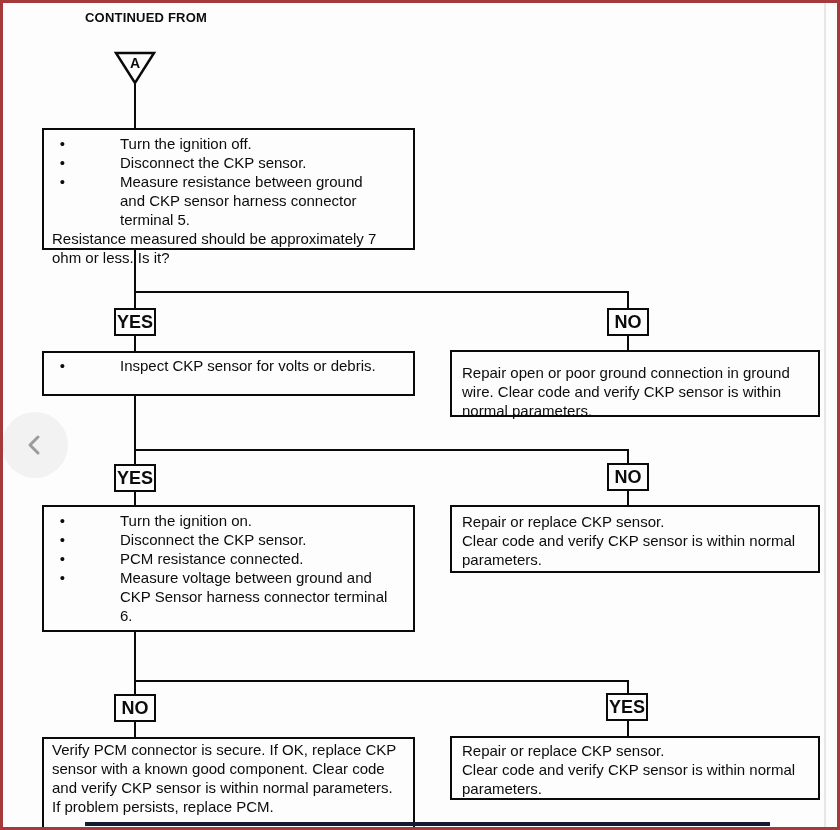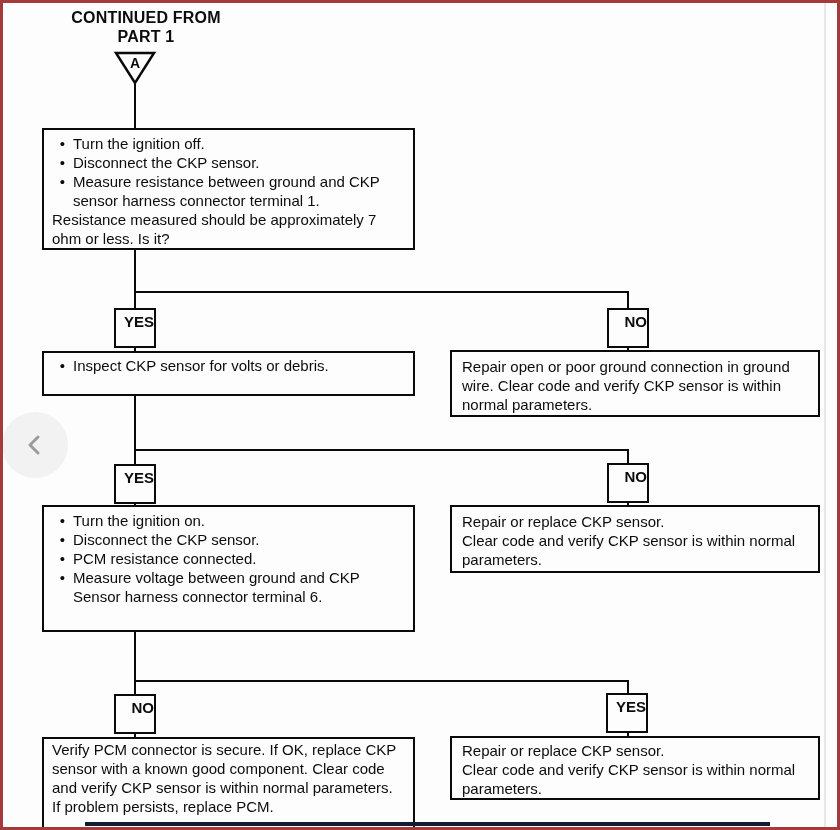--- a/index.html
+++ b/index.html
@@ -4,51 +4,50 @@
 <style>
   html,body{margin:0;padding:0;background:#fff;}
   .stage{
     position:relative;width:840px;height:830px;background:#fdfdfd;
     font-family:"Liberation Sans",sans-serif;color:#0c0c0c;overflow:hidden;
   }
   .frame{position:absolute;inset:0;border:3px solid #a53a3c;z-index:40;pointer-events:none;}
   .edge-shadow{position:absolute;top:0;bottom:0;left:824px;width:2px;background:#e7e7e7;}
   .hdr{
     position:absolute;left:60px;top:8px;width:172px;text-align:center;
-    font-weight:bold;font-size:16px;line-height:19px;letter-spacing:.2px;
+    font-weight:bold;font-size:13px;line-height:19px;letter-spacing:.2px;
   }
   .box{
     position:absolute;border:2px solid #0a0a0a;background:#fdfdfd;
     font-size:15px;line-height:19px;box-sizing:border-box;
   }
   .lbl{
     position:absolute;border:2px solid #0a0a0a;background:#fdfdfd;
-    font-weight:bold;font-size:15px;text-align:right;line-height:24px;
-    box-sizing:border-box;width:42px;height:40px;
+    font-weight:bold;font-size:18px;text-align:center;line-height:24px;
+    box-sizing:border-box;width:42px;height:28px;
   }
   .ln{position:absolute;background:#0a0a0a;}
   .brow{display:flex;}
   .dot{width:21px;text-align:center;flex:none;}
-  .btxt{flex:1;}
+  .btxt{flex:1;margin-left:47px;}
   .tri-wrap{position:absolute;left:113px;top:50px;width:44px;height:36px;}
   .prev-btn{
     position:absolute;left:2px;top:412px;width:66px;height:66px;border-radius:50%;
     background:#f2f2f2;display:flex;align-items:center;justify-content:center;
     z-index:30;border:none;padding:0;cursor:pointer;
   }
   .bbar{position:absolute;left:85px;top:822px;width:685px;height:4px;background:#151b2e;z-index:35;}
 </style>
 </head>
 <body>
 
 <div class="stage">
 
   <div class="hdr">
     <div>CONTINUED FROM</div>
-    <div>PART 1</div>
   </div>
 
   <div class="tri-wrap">
     <svg width="44" height="36" viewBox="0 0 44 36">
       <polygon points="3,3 41,3 22,33" fill="#fdfdfd" stroke="#0a0a0a" stroke-width="2.5"></polygon>
       <text x="22" y="18" text-anchor="middle" font-size="14" font-weight="bold" fill="#0a0a0a">A</text>
     </svg>
   </div>
 
   <div class="ln" style="left:134px;top:84px;width:2px;height:44px;"></div>
@@ -75,36 +74,36 @@
     <div class="brow">
       <span class="dot">•</span>
       <span class="btxt">Turn the ignition off.</span>
     </div>
     <div class="brow">
       <span class="dot">•</span>
       <span class="btxt">Disconnect the CKP sensor.</span>
     </div>
     <div class="brow">
       <span class="dot">•</span>
-      <span class="btxt">Measure resistance between ground and CKP sensor harness connector terminal 1.</span>
+      <span class="btxt">Measure resistance between ground and CKP sensor harness connector terminal 5.</span>
     </div>
     <div class="qline">Resistance measured should be approximately 7 ohm or less. Is it?</div>
   </div>
 
   <div class="lbl" style="left:114px;top:308px;">YES</div>
   <div class="lbl" style="left:607px;top:308px;">NO</div>
 
   <div class="box" style="left:42px;top:351px;width:373px;height:45px;padding:3px 24px 3px 8px;">
     <div class="brow">
       <span class="dot">•</span>
       <span class="btxt">Inspect CKP sensor for volts or debris.</span>
     </div>
   </div>
 
-  <div class="box" style="left:450px;top:350px;width:370px;height:67px;padding:5px 6px 5px 10px;">
+  <div class="box" style="left:450px;top:350px;width:370px;height:67px;padding:11px 6px 5px 10px;">
     <div>Repair open or poor ground connection in ground wire. Clear code and verify CKP sensor is within normal parameters.</div>
   </div>
 
   <div class="lbl" style="left:114px;top:464px;">YES</div>
   <div class="lbl" style="left:607px;top:463px;">NO</div>
 
   <div class="box" style="left:42px;top:505px;width:373px;height:127px;padding:4px 24px 4px 8px;">
     <div class="brow">
       <span class="dot">•</span>
       <span class="btxt">Turn the ignition on.</span>

